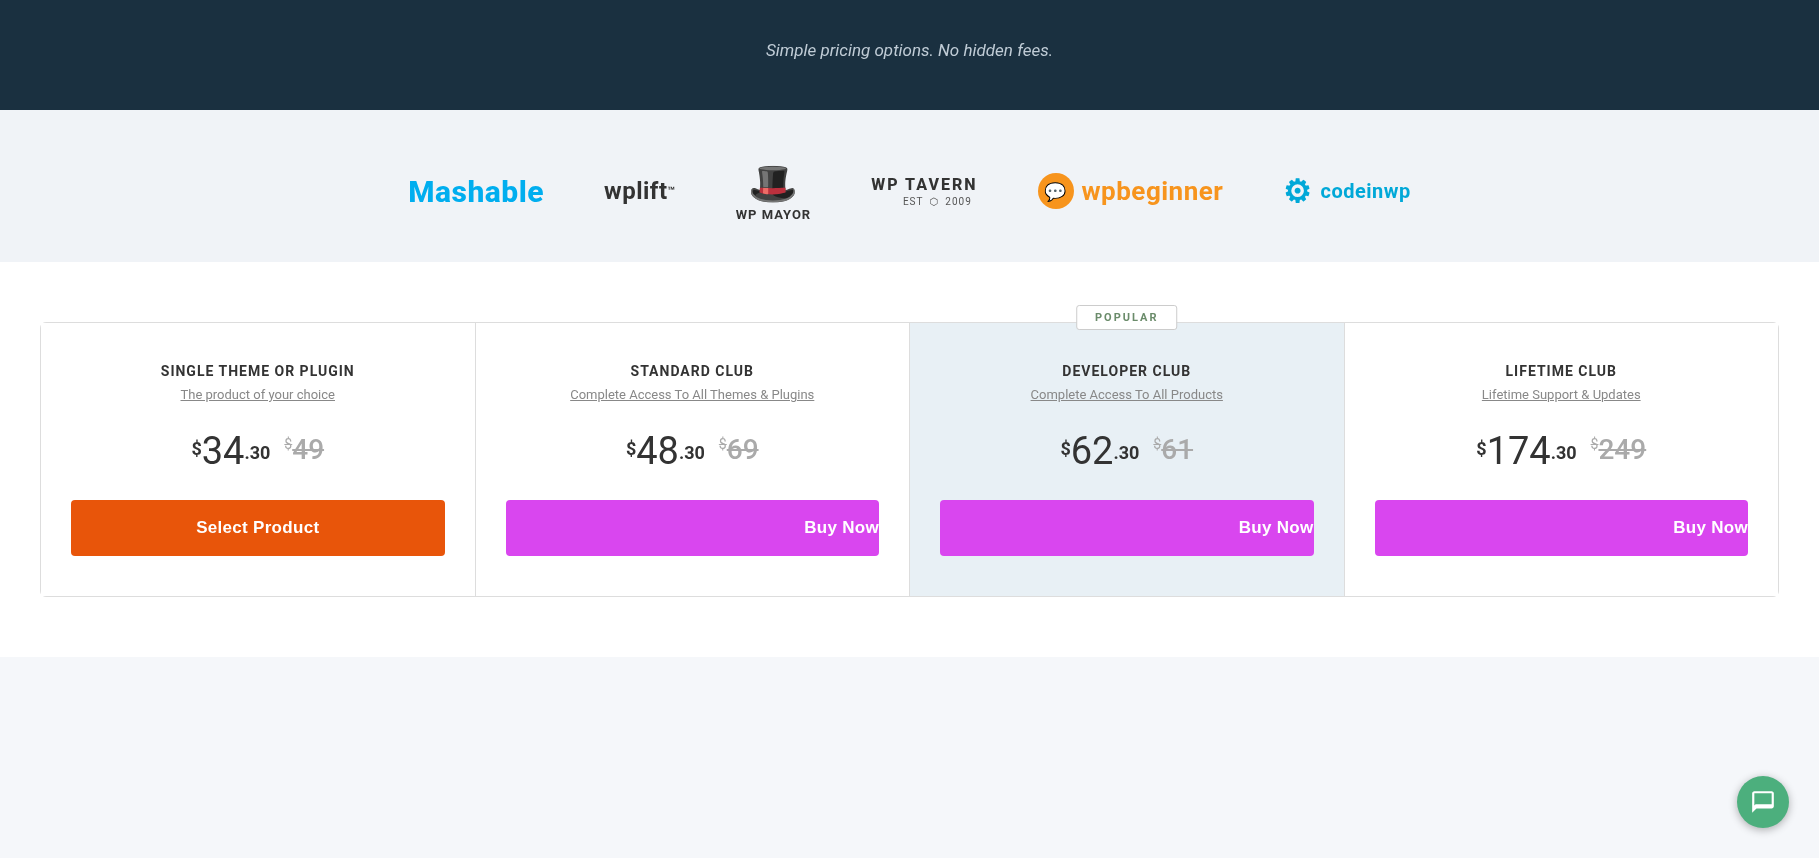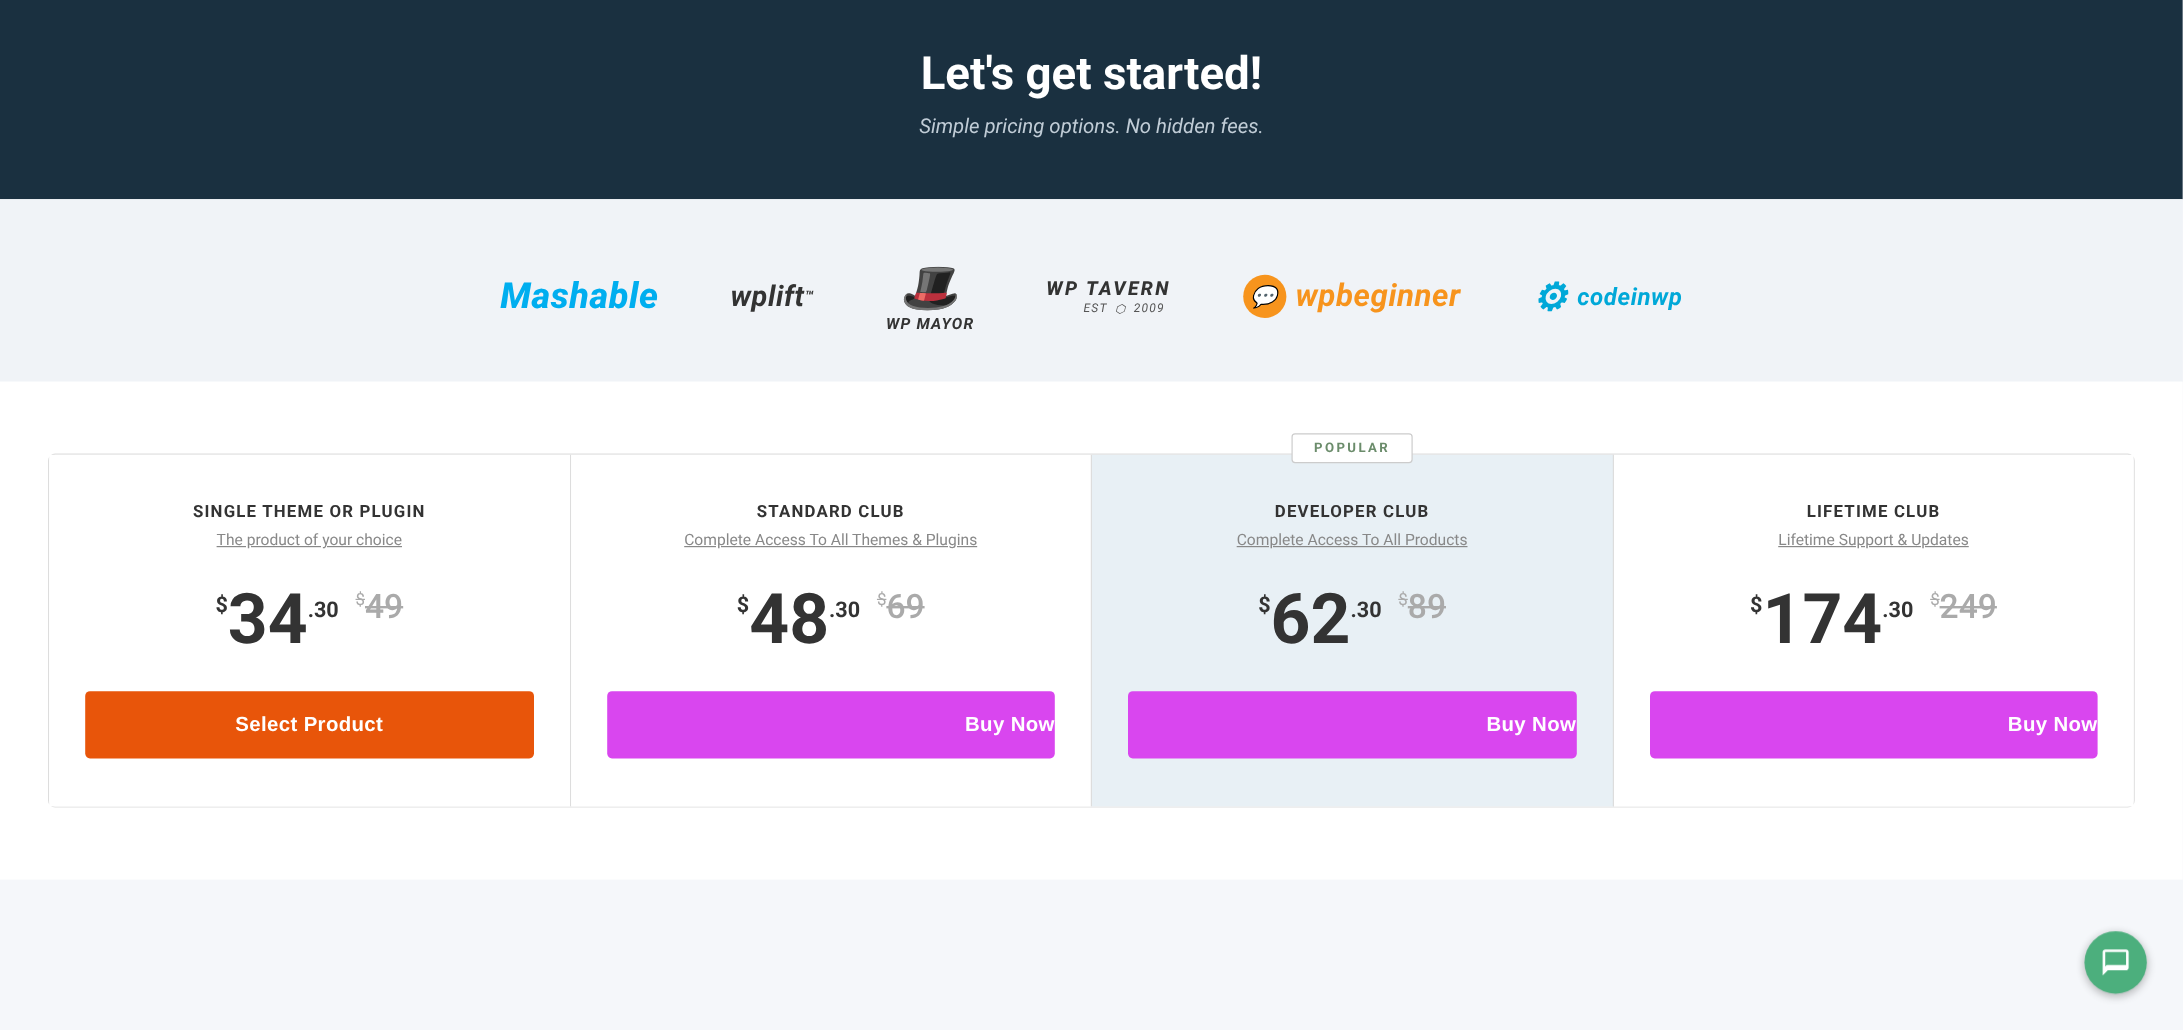--- a/index.html
+++ b/index.html
@@ -24,21 +24,20 @@
     }
 
     
     .logos-section {
       background: #f0f3f7;
       padding: 50px 20px 40px;
       display: flex;
       justify-content: center;
       align-items: center;
       gap: 60px;
-      font-style: italic;
     }
     .logo-item {
       display: flex;
       align-items: center;
       font-size: 22px;
       font-weight: 700;
       letter-spacing: 0.5px;
     }
     .logo-mashable { color: #00aeef; font-size: 30px; font-weight: 800; }
     .logo-wplift { color: #333; font-size: 24px; font-weight: 700; }
@@ -118,21 +117,21 @@
       justify-content: center;
       gap: 14px;
       margin-bottom: 30px;
     }
     .price-current {
       display: flex;
       align-items: flex-start;
       color: #333;
     }
     .price-current .dollar { font-size: 18px; font-weight: 700; margin-top: 6px; }
-    .price-current .amount { font-size: 58px; font-weight: 700; line-height: 1; text-align: right; }
+    .price-current .amount { font-size: 38px; font-weight: 400; line-height: 1; text-align: right; }
     .price-current .cents { font-size: 18px; font-weight: 700; margin-top: 10px; }
 
     .price-original {
       display: flex;
       align-items: flex-start;
       color: #aaa;
       text-decoration: line-through;
     }
     .price-original .dollar { font-size: 14px; margin-top: 4px; }
     .price-original .amount { font-size: 28px; font-weight: 500; line-height: 1; margin-top: 4px; }
@@ -167,21 +166,20 @@
       justify-content: center;
       cursor: pointer;
       box-shadow: 0 2px 8px rgba(0,0,0,0.3);
     }
     .chat-bubble svg { width: 26px; height: 26px; fill: #fff; }
   </style>
 </head>
 <body>
 
 <div class="header">
-  <h1>Let's get started!</h1>
   <p>Simple pricing options. No hidden fees.</p>
 </div>
 
 <div class="logos-section">
   <div class="logo-item logo-mashable">Mashable</div>
   <div class="logo-item logo-wplift">wplift<sup>™</sup></div>
   <div class="logo-item logo-wpmayor">
     <span class="icon">🎩</span>
     <span>WP MAYOR</span>
   </div>
@@ -245,21 +243,21 @@
       <div class="card-title">DEVELOPER CLUB</div>
       <div class="card-subtitle">Complete Access To All Products</div>
       <div class="price-row">
         <div class="price-current">
           <span class="dollar">$</span>
           <span class="amount">62</span>
           <span class="cents">.30</span>
         </div>
         <div class="price-original">
           <span class="dollar">$</span>
-          <span class="amount">89</span>
+          <span class="amount">61</span>
         </div>
       </div>
       <button class="btn btn-green">Buy Now</button>
     </div>
 
     <div class="pricing-card">
       <div class="card-title">LIFETIME CLUB</div>
       <div class="card-subtitle">Lifetime Support &amp; Updates</div>
       <div class="price-row">
         <div class="price-current">

